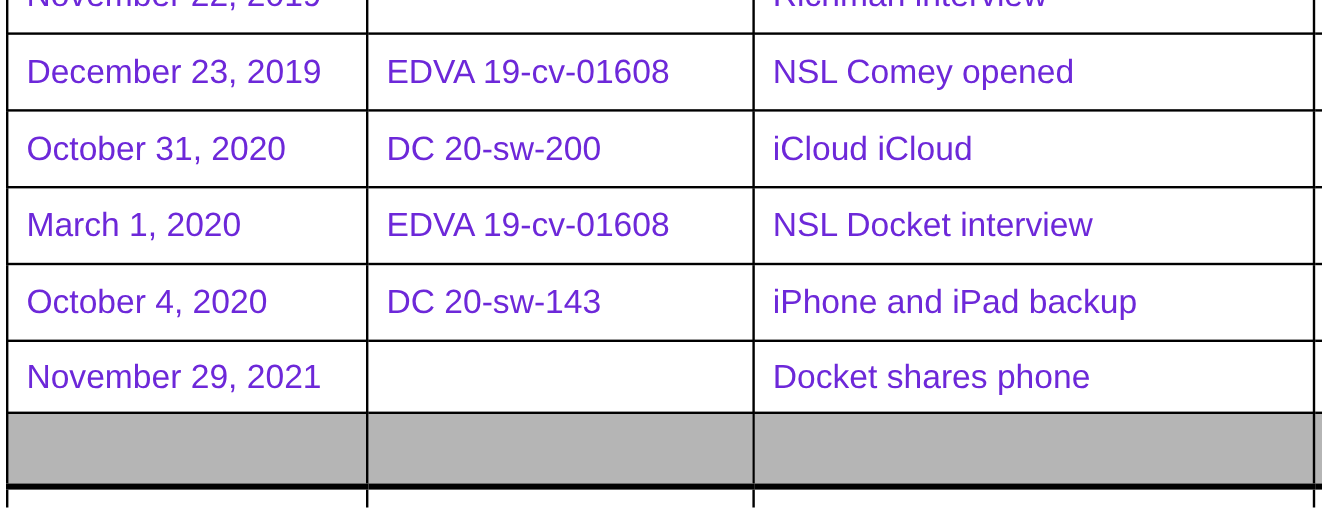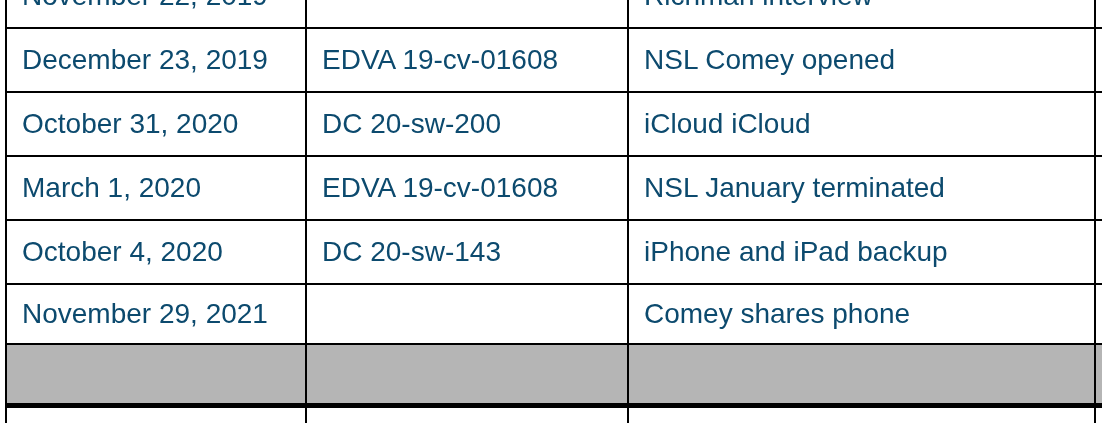--- a/index.html
+++ b/index.html
@@ -24,21 +24,21 @@
     left: 5px;
     top: -37px;
     border-collapse: collapse;
     table-layout: fixed;
     width: 1239px;
   }
   table.doc-table td {
     border: 2px solid #000000;
     font-size: 28px;
     line-height: 1.15;
-    color: #0c4a6e;
+    color: #6d28d9;
     padding: 0 0 0 15px;
     vertical-align: middle;
     white-space: nowrap;
     overflow: hidden;
     background: #ffffff;
   }
   col.c1 { width: 300px; }
   col.c2 { width: 322px; }
   col.c3 { width: 467px; }
   col.c4 { width: 150px; }
@@ -79,33 +79,33 @@
       </tr>
       <tr class="r-std">
         <td>October 31, 2020</td>
         <td>DC 20-sw-200</td>
         <td>iCloud iCloud</td>
         <td></td>
       </tr>
       <tr class="r-std">
         <td>March 1, 2020</td>
         <td>EDVA 19-cv-01608</td>
-        <td>NSL January terminated</td>
+        <td>NSL Docket interview</td>
         <td></td>
       </tr>
       <tr class="r-std">
         <td>October 4, 2020</td>
         <td>DC 20-sw-143</td>
         <td>iPhone and iPad backup</td>
         <td></td>
       </tr>
       <tr class="r-short">
         <td>November 29, 2021</td>
         <td></td>
-        <td>Comey shares phone</td>
+        <td>Docket shares phone</td>
         <td></td>
       </tr>
       <tr class="r-gray">
         <td style="background-color: rgb(181, 181, 181);"></td>
         <td style="background-color: rgb(181, 181, 181);"></td>
         <td style="background-color: rgb(181, 181, 181);"></td>
         <td style="background-color: rgb(181, 181, 181);"></td>
       </tr>
       <tr class="r-bottom">
         <td></td>

